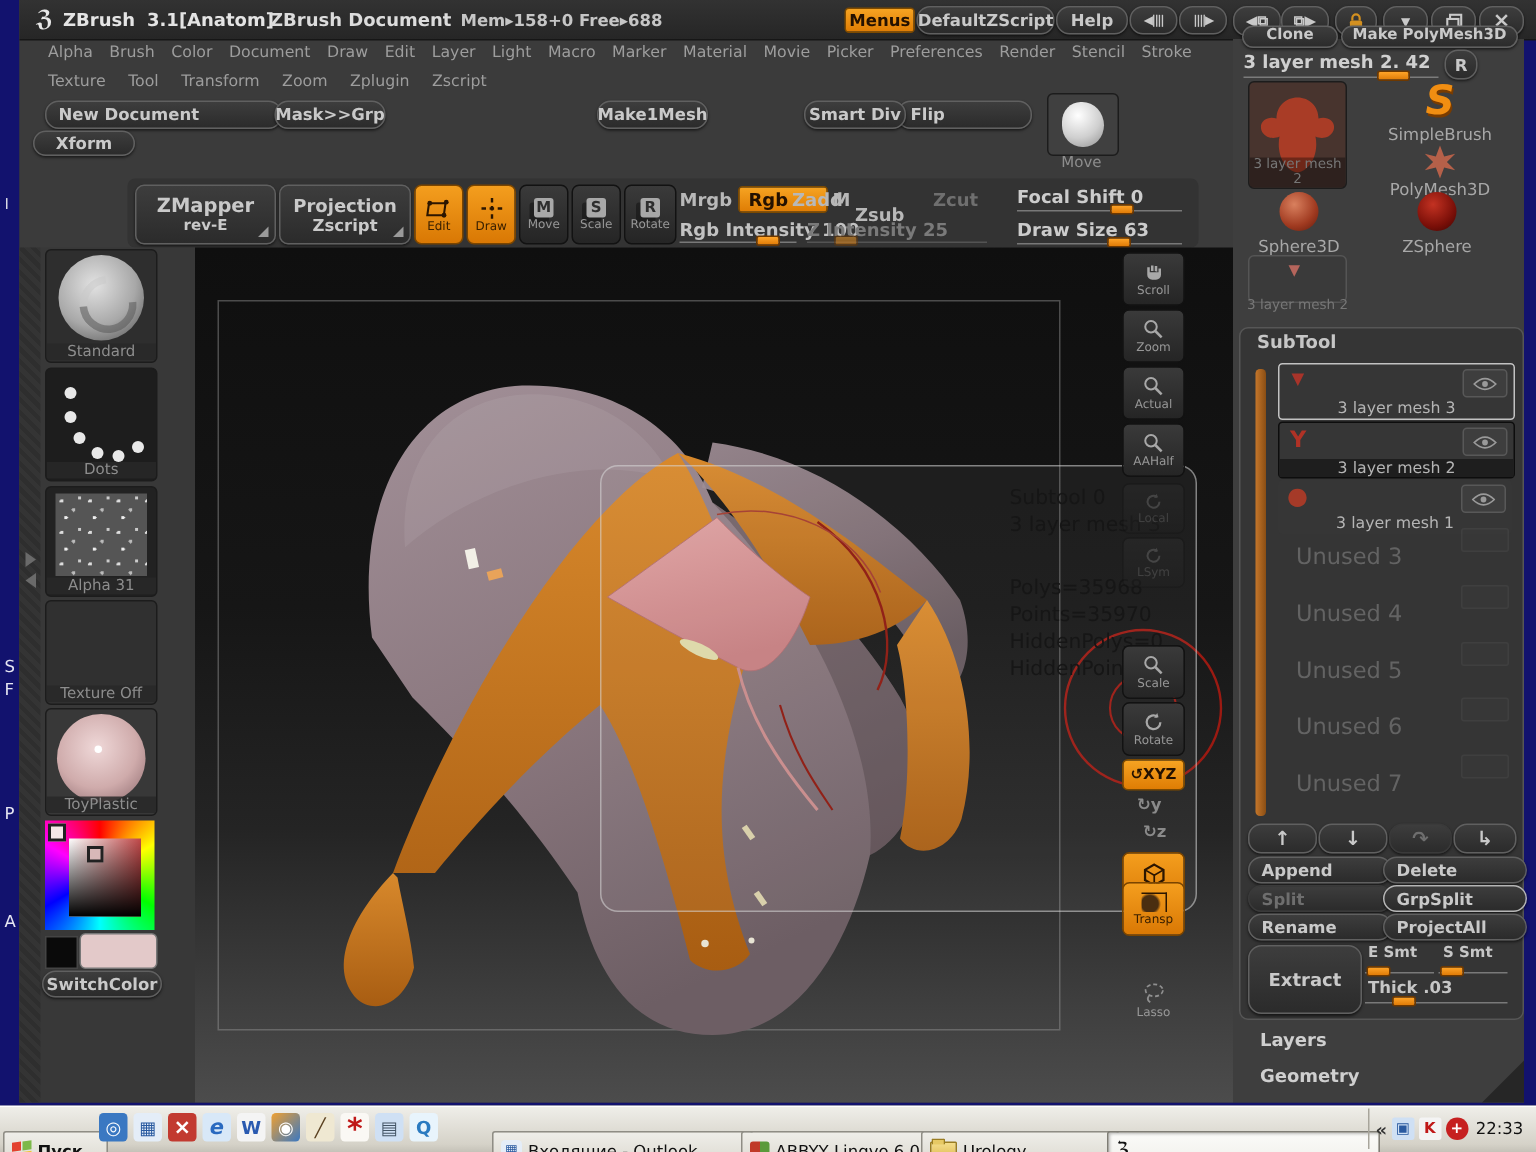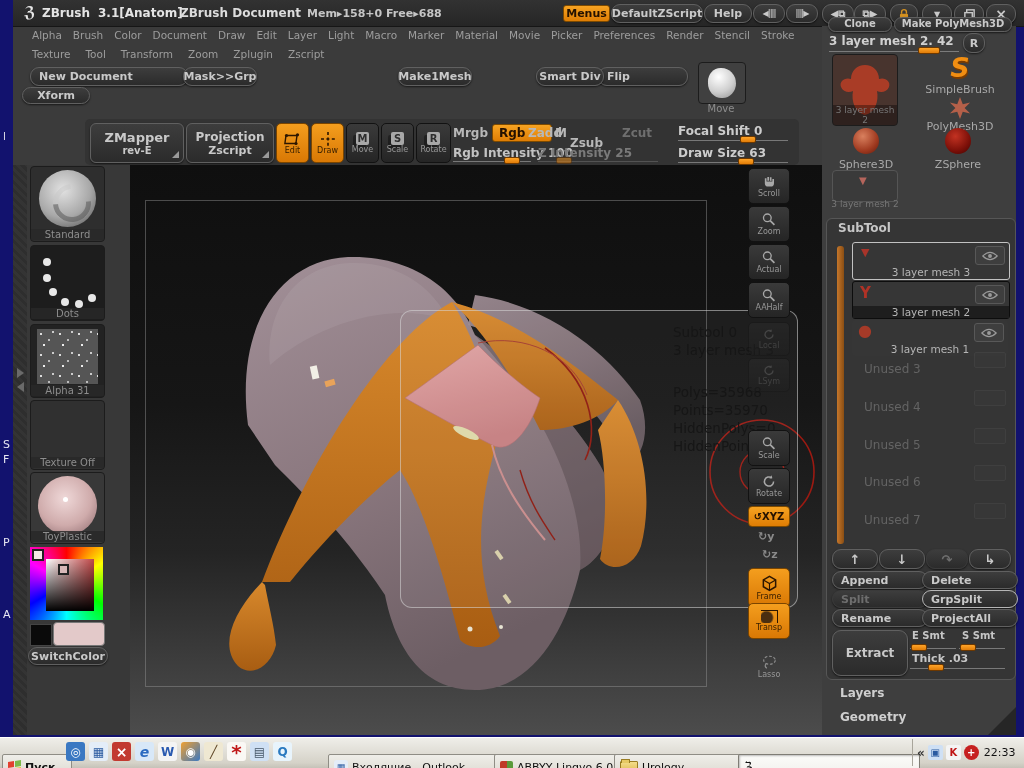--- a/index.html
+++ b/index.html
@@ -27,21 +27,21 @@
   .shandle{width:14px;height:5px;background:linear-gradient(#ffa428,#e07c08);border:1px solid #6d3800;border-radius:2px;}
   .shandle.dim{opacity:.5;}
   .tlabel{font-size:10px;color:#8d8d8d;text-align:center;}
   .badge{display:inline-flex;width:13px;height:13px;background:#a8a8a8;color:#2e2e2e;font-size:10px;font-weight:bold;
     align-items:center;justify-content:center;border-radius:2px;box-shadow:-3px 3px 0 rgba(0,0,0,.35);}
   .thumbbox{background:#323232;border:1px solid #1c1c1c;border-radius:4px;overflow:hidden;}
   .subitem{background:#363636;border-radius:3px;}
   .eyebox{position:absolute;right:4px;top:3px;width:28px;height:17px;background:#3e3e3e;border:1px solid #585858;
     border-radius:3px;display:flex;align-items:center;justify-content:center;}
   .unbox{background:#3a3a3a;border:1px solid #4a4a4a;border-radius:2px;opacity:.5;}
-  .dimtxt{color:#636363;font-size:12px;text-align:center;}
+  .dimtxt{color:#636363;font-size:15px;text-align:center;}
   .hdr{color:#cfcfcf;font-weight:bold;font-size:12px;}
   .tb-btn{background:linear-gradient(#efeee9,#d9d6cc);border:1px solid #8f8d85;border-radius:2px;
     display:flex;align-items:center;gap:4px;padding:0 5px;font-size:11px;color:#111;overflow:hidden;white-space:nowrap;margin-top:14px;}
   .tb-btn.pressed{background:linear-gradient(#fbfbf9,#efeee9);border-color:#7f7d75;box-shadow:inset 1px 1px 2px rgba(0,0,0,.25);}
   .qicon{width:19px;height:19px;border-radius:3px;display:flex;align-items:center;justify-content:center;
     font-size:12px;font-weight:bold;}
   .folder{position:relative;width:16px;height:11px;background:linear-gradient(#f4dd8a,#ddb84e);border:1px solid #9a7d22;border-radius:1px;}
   .folder::before{content:"";position:absolute;left:0;top:-3px;width:7px;height:3px;background:#e7c964;border:1px solid #9a7d22;border-bottom:none;border-radius:1px 1px 0 0;}
   .trayicon{width:15px;height:15px;border-radius:2px;display:flex;align-items:center;justify-content:center;font-size:10px;font-weight:bold;}
   .cornertri{width:0;height:0;border-style:solid;}
@@ -379,21 +379,21 @@
   </div>
   <div class="a obtn" style="left:748px;top:506px;width:40px;height:19px;font-size:10px;border-radius:4px;">↺XYZ</div>
   <div class="a nt" style="left:758px;top:530px;color:#8a8a8a;font-size:11px;font-weight:bold;">↻y</div>
   <div class="a nt" style="left:762px;top:548px;color:#8a8a8a;font-size:11px;font-weight:bold;">↻z</div>
   <div class="a sq on" style="left:748px;top:568px;width:40px;height:37px;">
     <svg class="ic" width="17" height="17" style="color:#2c1600">
         <use href="#i-cube"></use>
       </svg>
     <span class="cl">Frame</span>
   </div>
-  <div class="a sq on" style="left:748px;top:603px;width:40px;height:34px;align-items:center;">
+  <div class="a sq on" style="left:748px;top:588px;width:40px;height:34px;align-items:center;">
     <span style="width:16px;height:12px;background:radial-gradient(circle at 35% 55%,#4a2e10 45%,transparent 60%);border:1px solid #2c1600;border-left:none;border-bottom:none;"></span>
     <span class="cl">Transp</span>
   </div>
   <div class="a sq" style="left:748px;top:648px;width:40px;height:34px;background:none;border-color:transparent;">
     <svg class="ic" width="17" height="16" style="color:#8f8f8f">
         <use href="#i-lasso"></use>
       </svg>
     <span class="cl">Lasso</span>
   </div>
 

